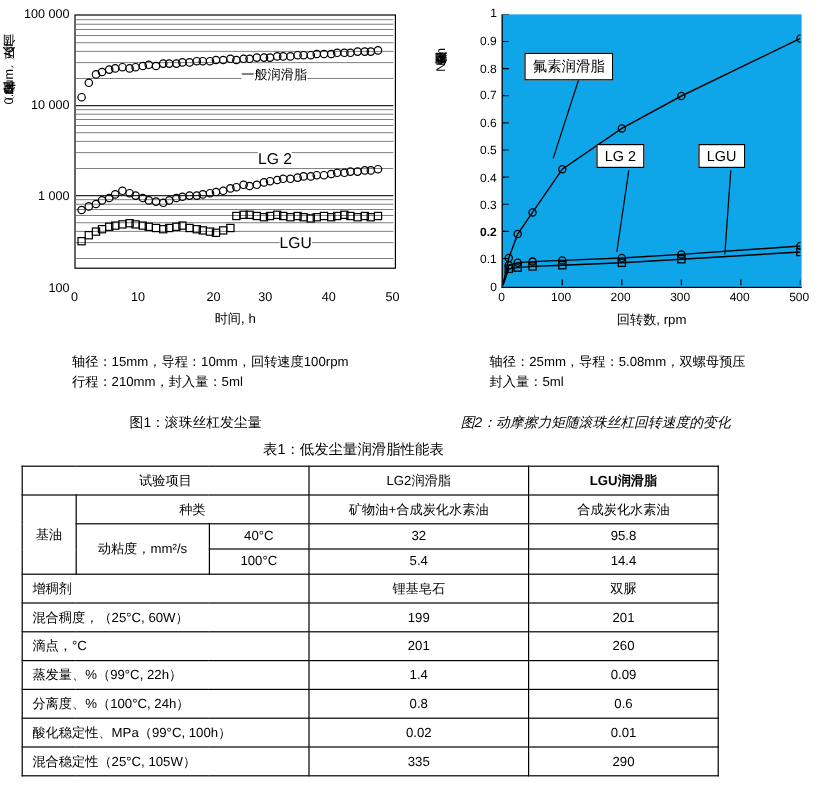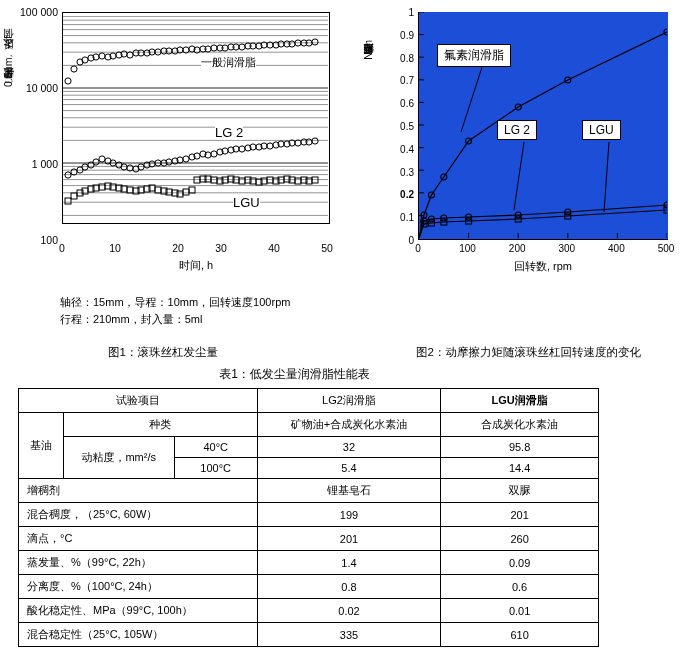--- a/index.html
+++ b/index.html
@@ -100,21 +100,21 @@
 
   
   #chart2 {
     position: absolute;
     left: 58px;
     top: 12px;
     width: 250px;
     height: 228px;
     border-left: 1.5px solid #000;
     border-bottom: 1.5px solid #000;
-    background: #1d4ed8;
+    background: #0ea5e9;
     box-sizing: border-box;
   }
   #chart2 .plot {
     position: absolute;
     inset: 0;
     overflow: visible;
   }
   .ylab2 {
     position: absolute;
     left: 2px;
@@ -550,24 +550,26 @@
       <div class="xtick2" style="left:198.4px;">400</div>
       <div class="xtick2" style="left:248px;">500</div>
     </div>
 
     <div class="xaxislab2">回转数, rpm</div>
   </div>
 
   <div class="note" style="left:60px; top:294px; width:300px;">轴径：15mm，导程：10mm，回转速度100rpm
 行程：210mm，封入量：5ml</div>
 
+  <div class="note" style="left:408px; top:294px; width:280px;">轴径：25mm，导程：5.08mm，双螺母预压
+封入量：5ml</div>
 
   <div class="caption" style="left:108px; top:345px;">图1：滚珠丝杠发尘量</div>
 
-  <div class="caption" style="left:416px; top:345px;">图2：动摩擦力矩随滚珠丝杠回转速度的变化</div>
+  <div class="caption" style="left:384px; top:345px;font-style:italic;">图2：动摩擦力矩随滚珠丝杠回转速度的变化</div>
 
   <div id="table-title">表1：低发尘量润滑脂性能表</div>
 
   <table class="perf">
     <tbody>
       <tr>
         <td colspan="3">试验项目</td>
         <td style="width:172px;">LG2润滑脂</td>
         <td style="width:148px;font-weight:bold;">LGU润滑脂</td>
       </tr>
@@ -618,18 +620,18 @@
         <td>0.6</td>
       </tr>
       <tr>
         <td colspan="3" class="left">酸化稳定性、MPa（99°C, 100h）</td>
         <td>0.02</td>
         <td>0.01</td>
       </tr>
       <tr>
         <td colspan="3" class="left">混合稳定性（25°C, 105W）</td>
         <td>335</td>
-        <td>610</td>
+        <td>290</td>
       </tr>
     </tbody>
   </table>
 
 </div>
 
 </body></html>

